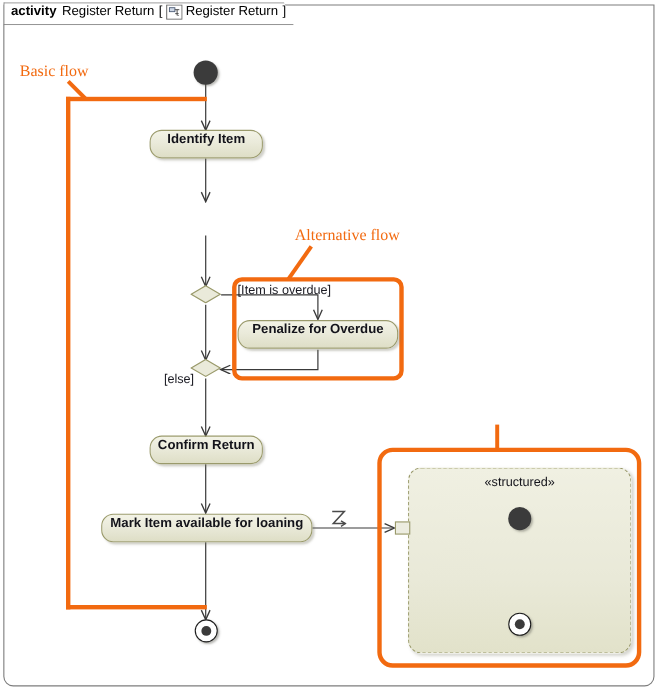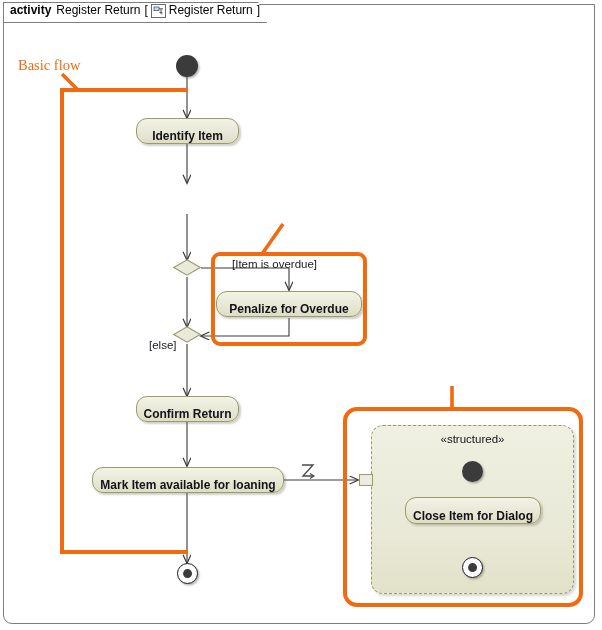--- a/index.html
+++ b/index.html
@@ -66,21 +66,21 @@
     position: absolute;
     box-sizing: border-box;
     border: 1px solid #9a9a6b;
     border-radius: 11px;
     background: linear-gradient(to bottom, #f3f3e6 0%, #eaeada 45%, #dedec6 100%);
     box-shadow: 2px 2px 2px rgba(120,120,100,0.35);
     color: #13131a;
     font-weight: bold;
     font-size: 12px;
     display: flex;
-    align-items: flex-end;
+    align-items: flex-start;
     justify-content: center;
     text-align: center;
     white-space: nowrap;
   }
 
   
   .initial {
     position: absolute;
     border-radius: 50%;
     background: #3b3b3b;
@@ -244,20 +244,21 @@
       </svg>
     </span>
     <span class="frame-tab-name">Register Return</span>
     <span class="frame-tab-brk">]</span>
   </div>
 
   <div class="hl-bracket" style="left:60px; top:88px; width:128px; height:466px;"></div>
   <div class="hl-label" style="left:18px; top:57px;">Basic flow</div>
 
   <div class="hl-box" style="left:211px; top:252px; width:156px; height:94px; border-radius:9px;"></div>
+  <div class="hl-label" style="left:268px; top:206px;">Alternative flow</div>
 
   <div class="hl-box" style="left:343px; top:407px; width:240px; height:200px; border-radius:14px;"></div>
 
   <div class="initial" style="left:176px; top:55px; width:22px; height:22px;"></div>
 
   <div class="action" style="left:136px; top:118px; width:103px; height:26px;">
     <span>Identify Item</span>
   </div>
 
 
@@ -266,21 +267,21 @@
       <polygon points="14,0.8 27.2,8.5 14,16.2 0.8,8.5" fill="#eaeada" stroke="#9a9a6b" stroke-width="1.1"></polygon>
     </svg>
   </div>
 
   <div class="diamond" style="left:173px; top:326px;">
     <svg width="28" height="17" viewBox="0 0 28 17" xmlns="http://www.w3.org/2000/svg">
       <polygon points="14,0.8 27.2,8.5 14,16.2 0.8,8.5" fill="#eaeada" stroke="#9a9a6b" stroke-width="1.1"></polygon>
     </svg>
   </div>
 
-  <div class="guard" style="left:216px; top:258px;margin-left:16px;">[Item is overdue]</div>
+  <div class="guard" style="left:216px; top:258px;">[Item is overdue]</div>
   <div class="guard" style="left:149px; top:291px;margin-top:48px;">[else]</div>
 
   <div class="action" style="left:216px; top:291px; width:146px; height:26px;">
     <span>Penalize for Overdue</span>
   </div>
 
   <div class="action" style="left:136px; top:396px; width:103px; height:26px;">
     <span>Confirm Return</span>
   </div>
 
@@ -291,19 +292,16 @@
   <div class="final" style="left:177px; top:563px; width:21px; height:21px;"></div>
 
   <div class="structured" style="left:371px; top:425px; width:203px; height:169px;">
     <div class="stereotype">«structured»</div>
   </div>
 
   <div class="pin" style="left:359px; top:474px; width:14px; height:12px;"></div>
 
   <div class="initial" style="left:462px; top:461px; width:21px; height:21px;"></div>
 
-  <div class="action" style="left:405px; top:497px; width:136px; height:27px;">
-    <span>Close Item for Dialog</span>
-  </div>
 
   <div class="final" style="left:462px; top:557px; width:21px; height:21px;"></div>
 
 </div>
 
 </body></html>

